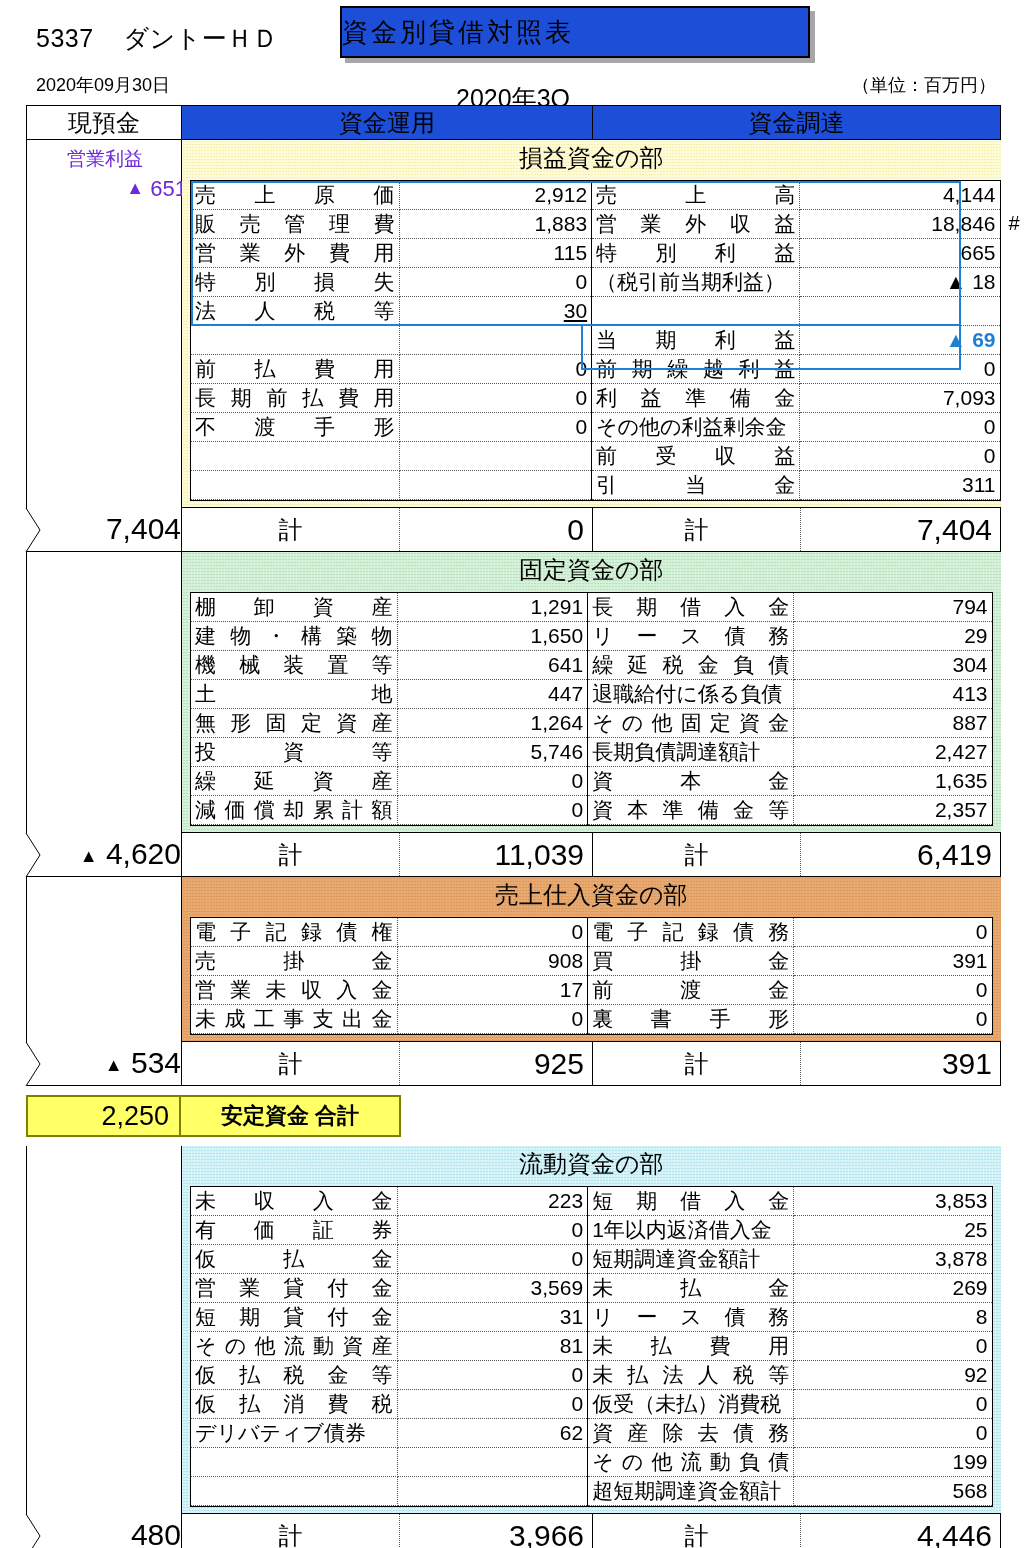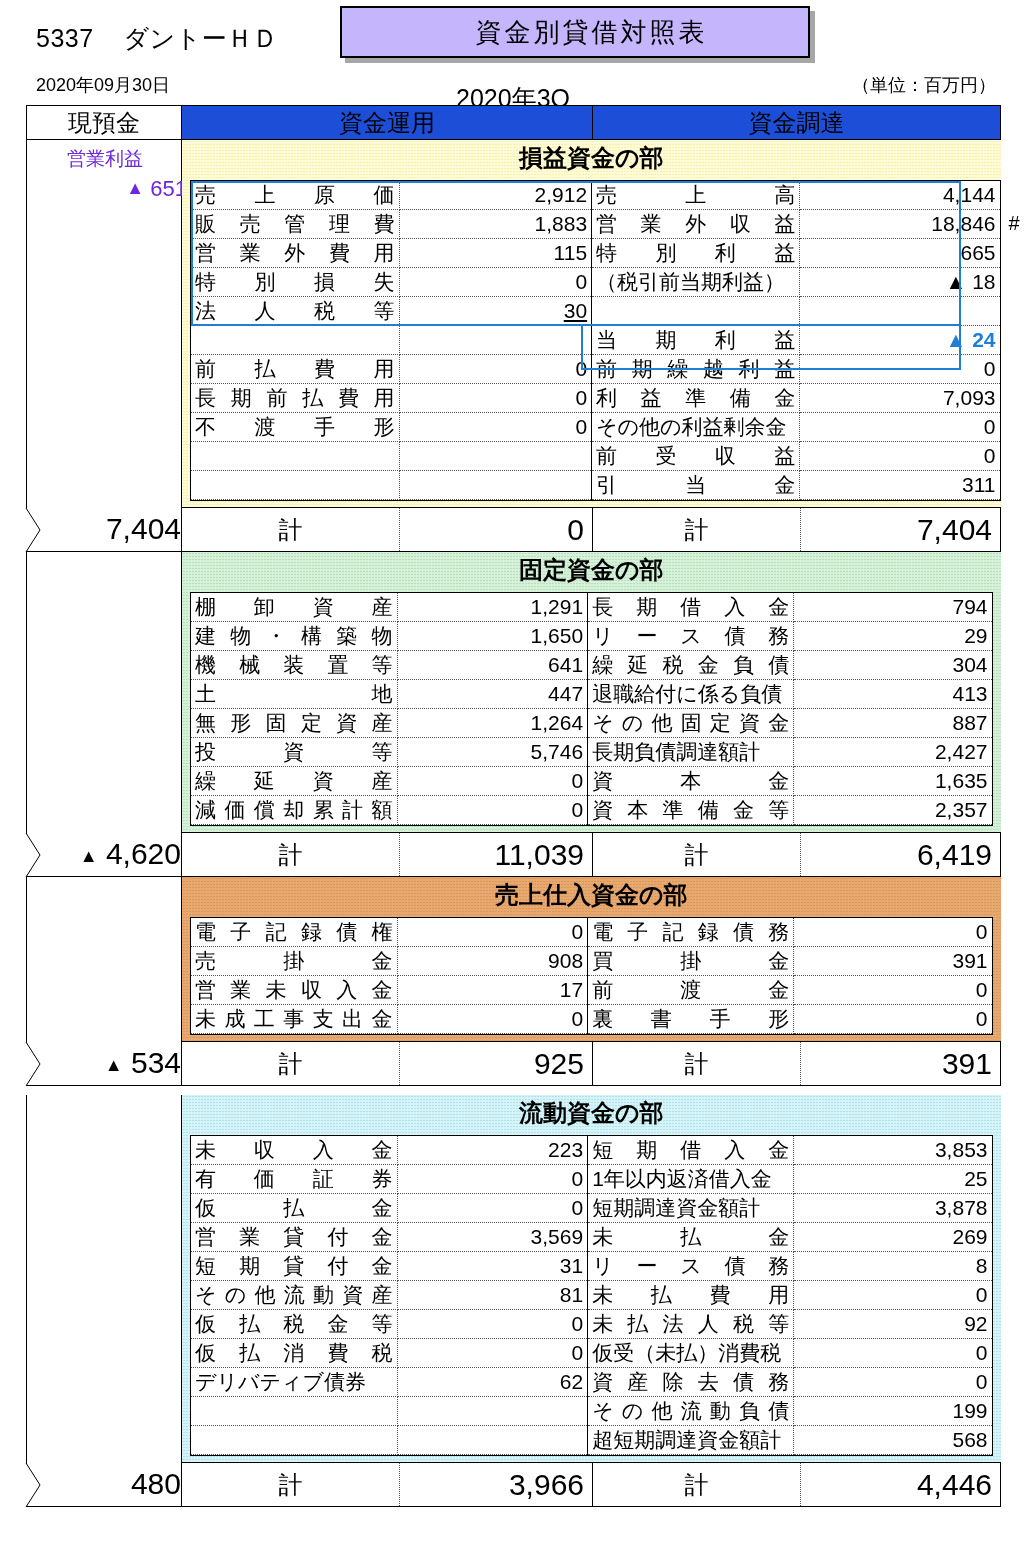--- a/index.html
+++ b/index.html
@@ -15,23 +15,23 @@
 
   
   .hdr { position:relative; height:105px; }
   .company {
     position:absolute; left:36px; top:22px;
     font-size:25px; letter-spacing:0.5px; white-space:nowrap;
   }
   .title-box {
     position:absolute; left:340px; top:6px;
     width:470px; height:52px;
-    border:2px solid #000; background:#c4b5fd;
+    border:2px solid #000; background:#1d4ed8;
     box-shadow:5px 5px 0 0 #a6a6a6;
-    display:flex; align-items:center; justify-content:center;padding-left:33px;
+    display:flex; align-items:center; 
   }
   .title-box span { font-size:26px; letter-spacing:3px; }
   .date {
     position:absolute; left:36px; top:73px;
     font-size:18px; white-space:nowrap;
   }
   .period {
     position:absolute; left:0; right:0; top:69px;
     text-align:center; font-size:25px;margin-top:13px;
   }
@@ -63,21 +63,21 @@
 
   
   .cashcell {
     border-left:1px solid #000; border-right:1px solid #000;
     background:#fff; text-align:right; padding-right:8px;
     font-size:27px; position:relative;
   }
 
   
   .banner {
-    text-align:center; font-weight:bold; font-size:24px;
+    text-align:center; font-weight:normal; font-size:24px;
     height:36px; line-height:36px;
   }
   .banner.yellow { background:#fefbd8; background-image:radial-gradient(#f2e27a 0.6px, transparent 0.6px); background-size:3px 3px; }
   .banner.green  { background:#d7f0da; background-image:radial-gradient(#8fd49b 0.6px, transparent 0.6px); background-size:3px 3px; }
   .banner.orange { background:#e8a971; background-image:radial-gradient(#cf8440 0.6px, transparent 0.6px); background-size:3px 3px; }
   .banner.blue   { background:#d6f3f8; background-image:radial-gradient(#86d3e3 0.6px, transparent 0.6px); background-size:3px 3px; }
 
   .bodyzone.yellow { background:#fefbd8; background-image:radial-gradient(#f2e27a 0.6px, transparent 0.6px); background-size:3px 3px; }
   .bodyzone.green  { background:#d7f0da; background-image:radial-gradient(#8fd49b 0.6px, transparent 0.6px); background-size:3px 3px; }
   .bodyzone.orange { background:#e8a971; background-image:radial-gradient(#cf8440 0.6px, transparent 0.6px); background-size:3px 3px; }
@@ -249,21 +249,21 @@
                     <tr>
                       <td class="item ">法人税等</td>
                       <td class="val"><span class="u">30</span></td>
                       <td class="blank sep"></td>
                       <td class="blank"></td>
                     </tr>
                     <tr>
                       <td class="blank sep"></td>
                       <td class="blank hard"></td>
                       <td class="item ">当期利益</td>
-                      <td class="val lastcol" style="position:relative;color:#1f7fd4;font-weight:bold;">▲ 24</td>
+                      <td class="val lastcol" style="position:relative;color:#1f7fd4;font-weight:bold;">▲ 69</td>
                     </tr>
                     <tr>
                       <td class="item ">前払費用</td>
                       <td class="val"><span class="">0</span></td>
                       <td class="item ">前期繰越利益</td>
                       <td class="val lastcol" style="position:relative;">0</td>
                     </tr>
                     <tr>
                       <td class="item ">長期前払費用</td>
                       <td class="val"><span class="">0</span></td>
@@ -459,20 +459,24 @@
         <td class="cashcell notch" style="border-bottom:1px solid #000;"><span class="tri-b">▲</span> 534<svg width="16" height="44" style="position:absolute;right:-15px;top:0;overflow:visible;">
        <polyline points="0,0 14,22 0,44" fill="#fff" stroke="#000" stroke-width="1"></polyline>
      </svg></td>
         <td class="kei">計</td>
         <td class="keival">925</td>
         <td class="kei">計</td>
         <td class="keival lastcol">391</td>
       </tr>
     </tbody>
       </table>
+  <div class="sumbar">
+    <div class="val">2,250</div>
+    <div class="lab">安定資金 合計</div>
+  </div>
       <div style="height:9px"></div>
 
     <table class="grid">
       <colgroup>
           <col class="c-cash">
           <col class="c-il">
           <col class="c-vl">
           <col class="c-ir">
           <col class="c-vr">
         </colgroup>

